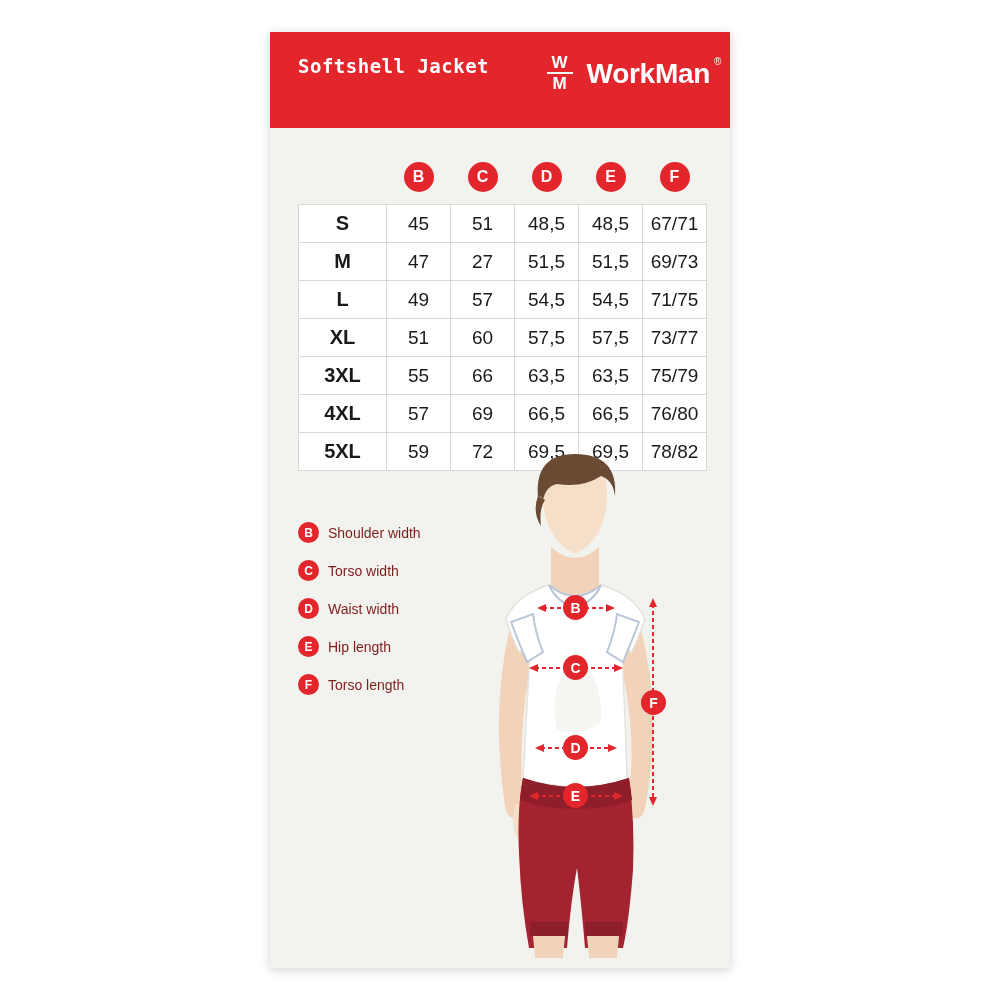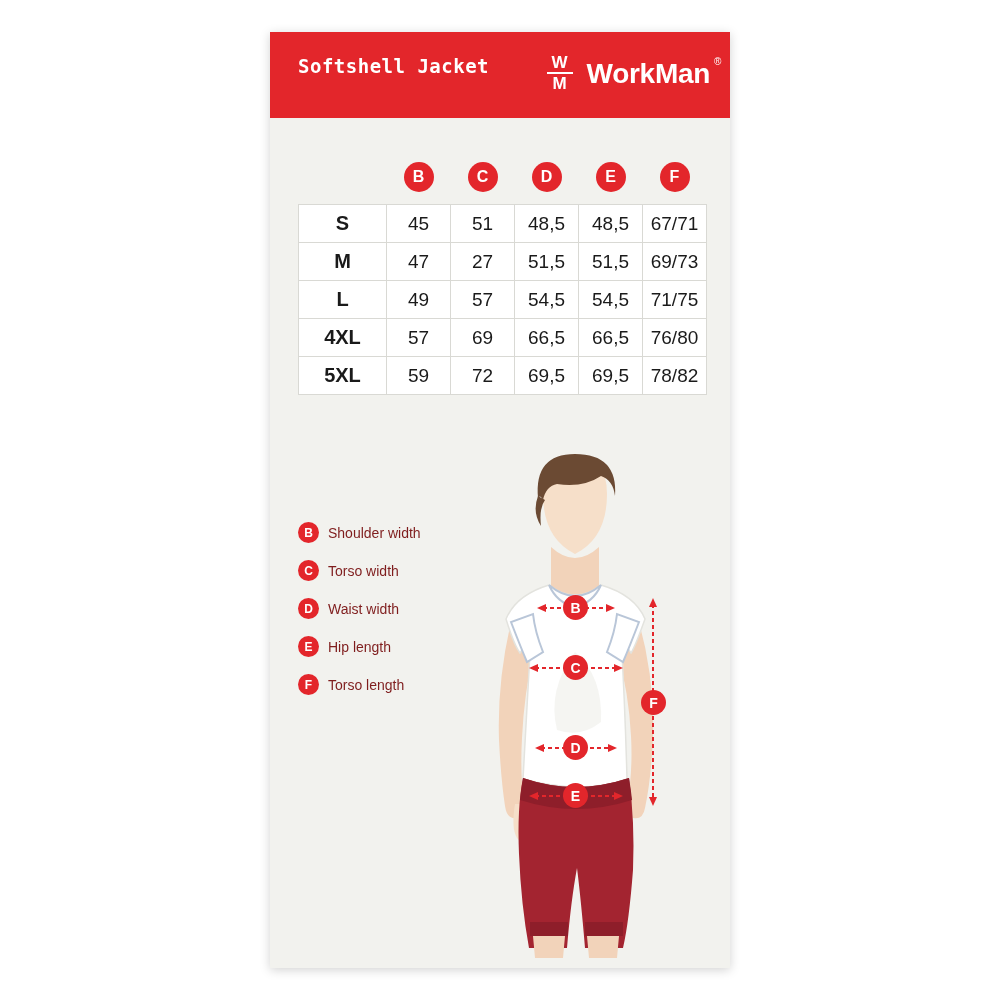--- a/index.html
+++ b/index.html
@@ -23,21 +23,21 @@
     top: 32px;
     width: 460px;
     height: 936px;
     background: #f2f2ee;
     box-shadow: 0 2px 10px rgba(0,0,0,0.18);
     overflow: hidden;
   }
   
   .header {
     position: relative;
-    height: 86px;
+    height: 96px;
     background: #e3262b;
     color: #ffffff;
   }
   .header-title {
     position: absolute;
     left: 28px;
     top: 22px;
     font-size: 19px;
     font-weight: bold;
     letter-spacing: 0.5px;
@@ -248,20 +248,36 @@
             <td>51,5</td>
             <td>69/73</td>
           </tr>
           <tr>
             <td class="size-label">L</td>
             <td>49</td>
             <td>57</td>
             <td>54,5</td>
             <td>54,5</td>
             <td>71/75</td>
+          </tr>
+          <tr>
+            <td class="size-label">XL</td>
+            <td>51</td>
+            <td>60</td>
+            <td>57,5</td>
+            <td>57,5</td>
+            <td>73/77</td>
+          </tr>
+          <tr>
+            <td class="size-label">3XL</td>
+            <td>55</td>
+            <td>66</td>
+            <td>63,5</td>
+            <td>63,5</td>
+            <td>75/79</td>
           </tr>
           <tr>
             <td class="size-label">4XL</td>
             <td>57</td>
             <td>69</td>
             <td>66,5</td>
             <td>66,5</td>
             <td>76/80</td>
           </tr>
           <tr>

